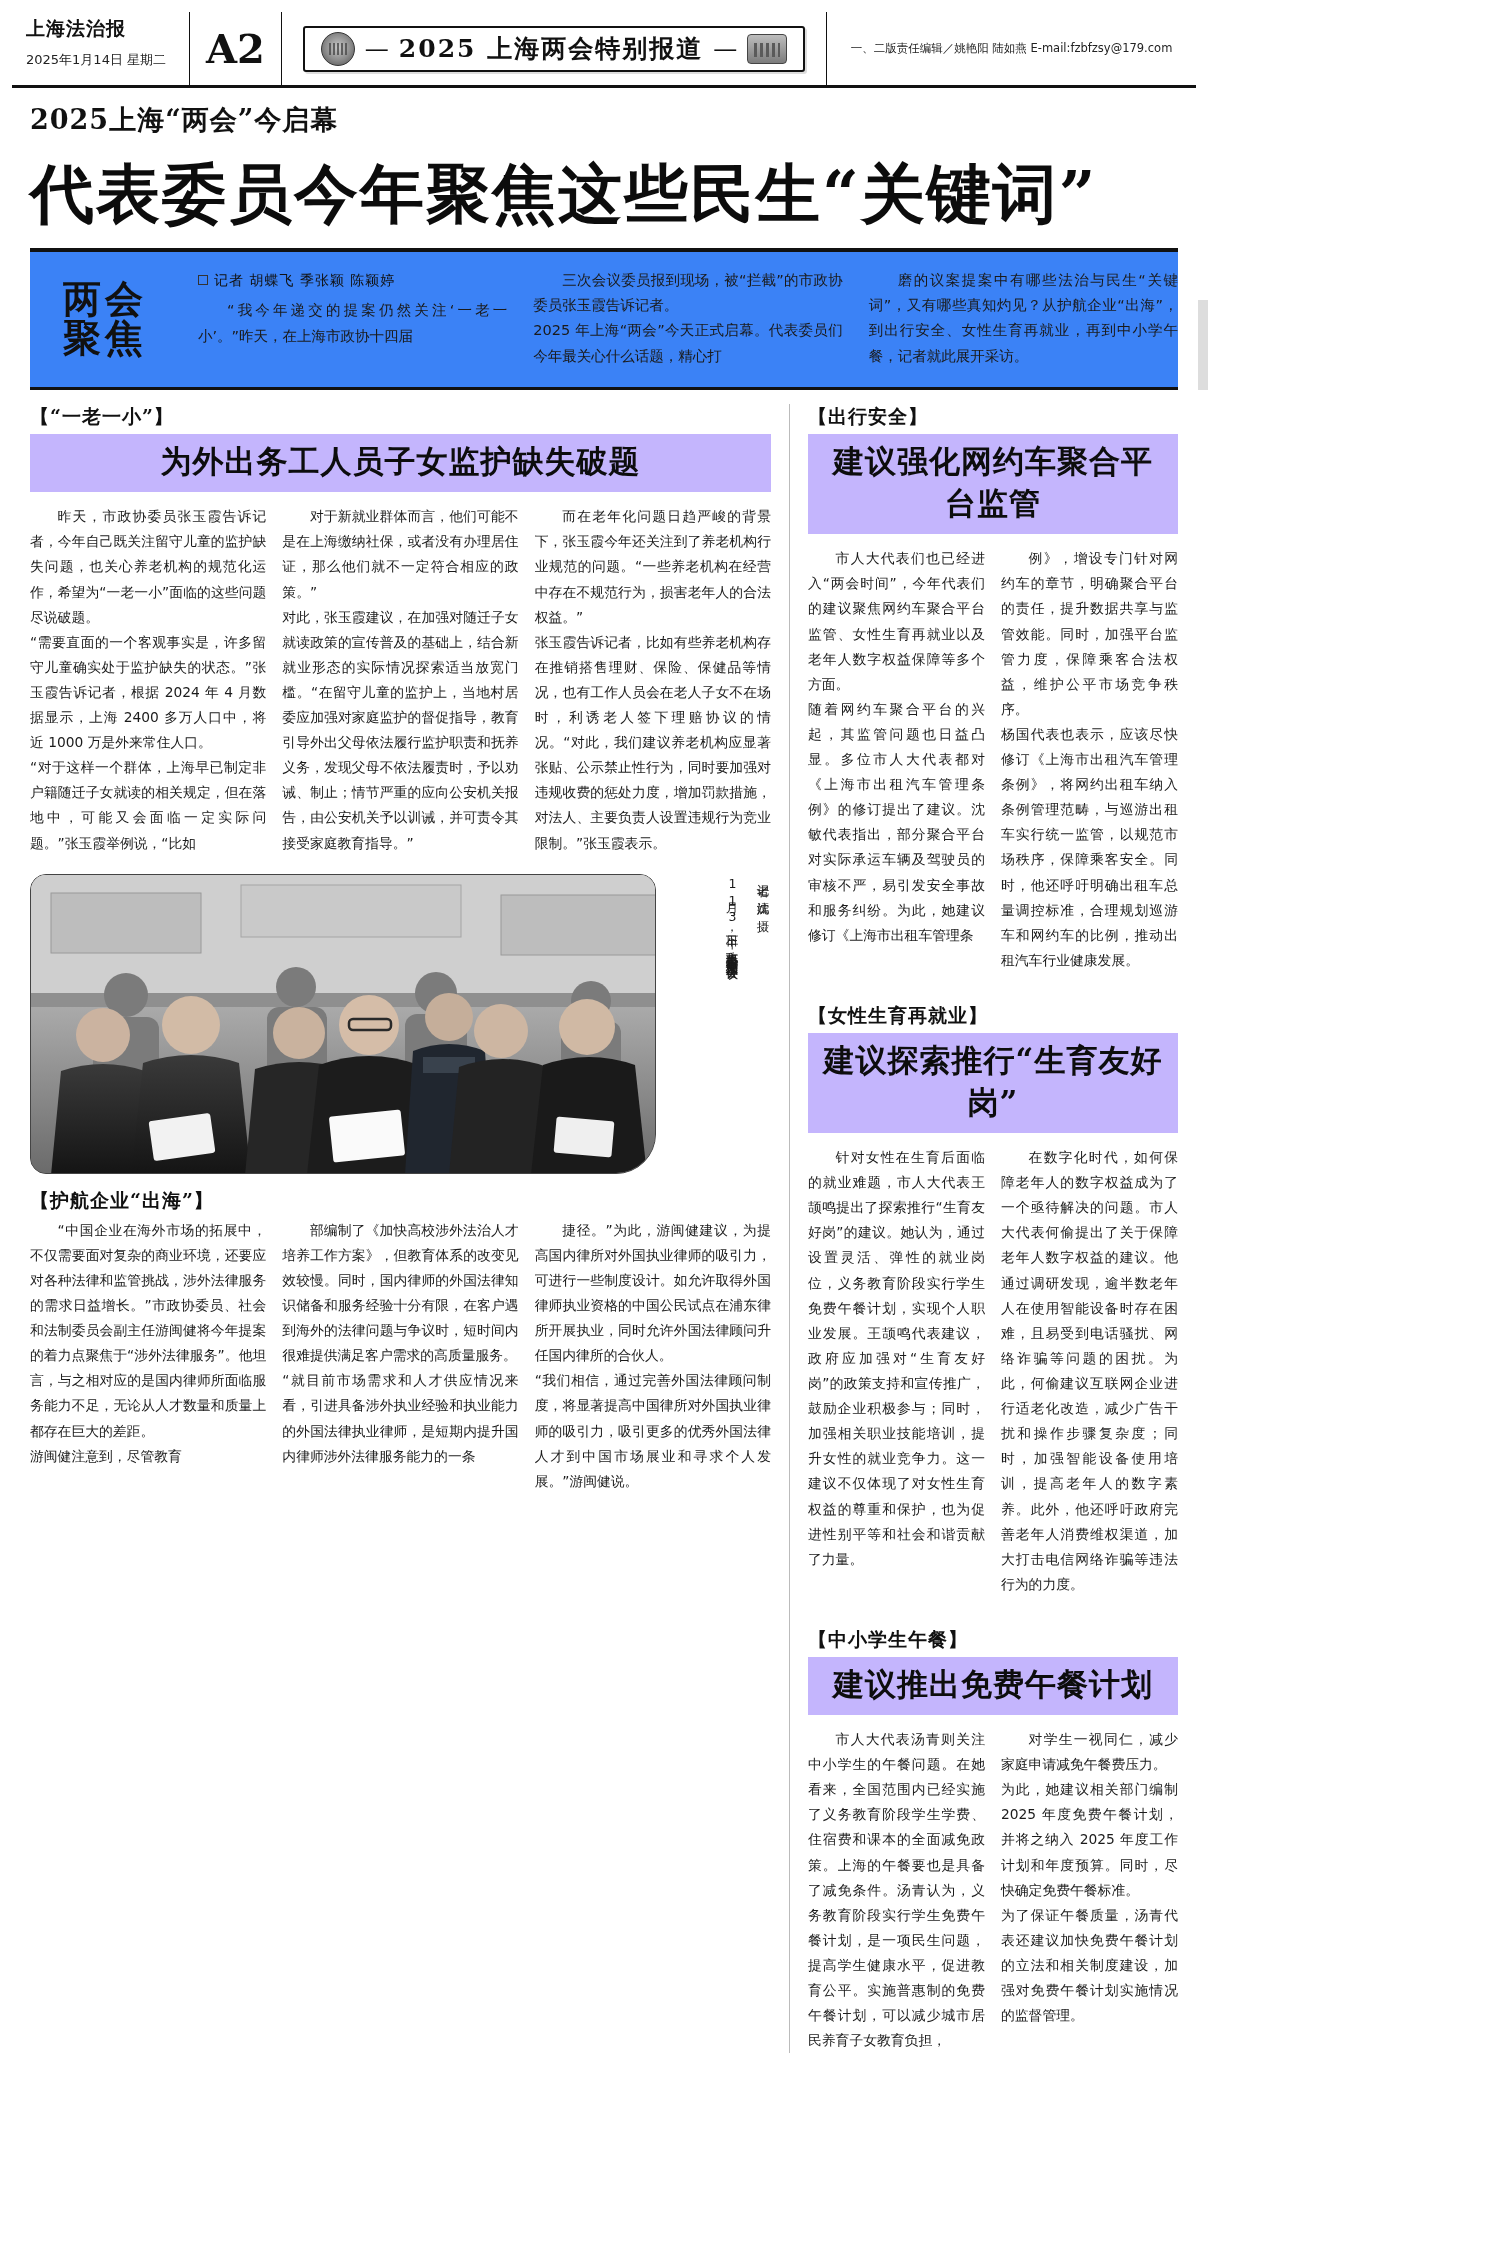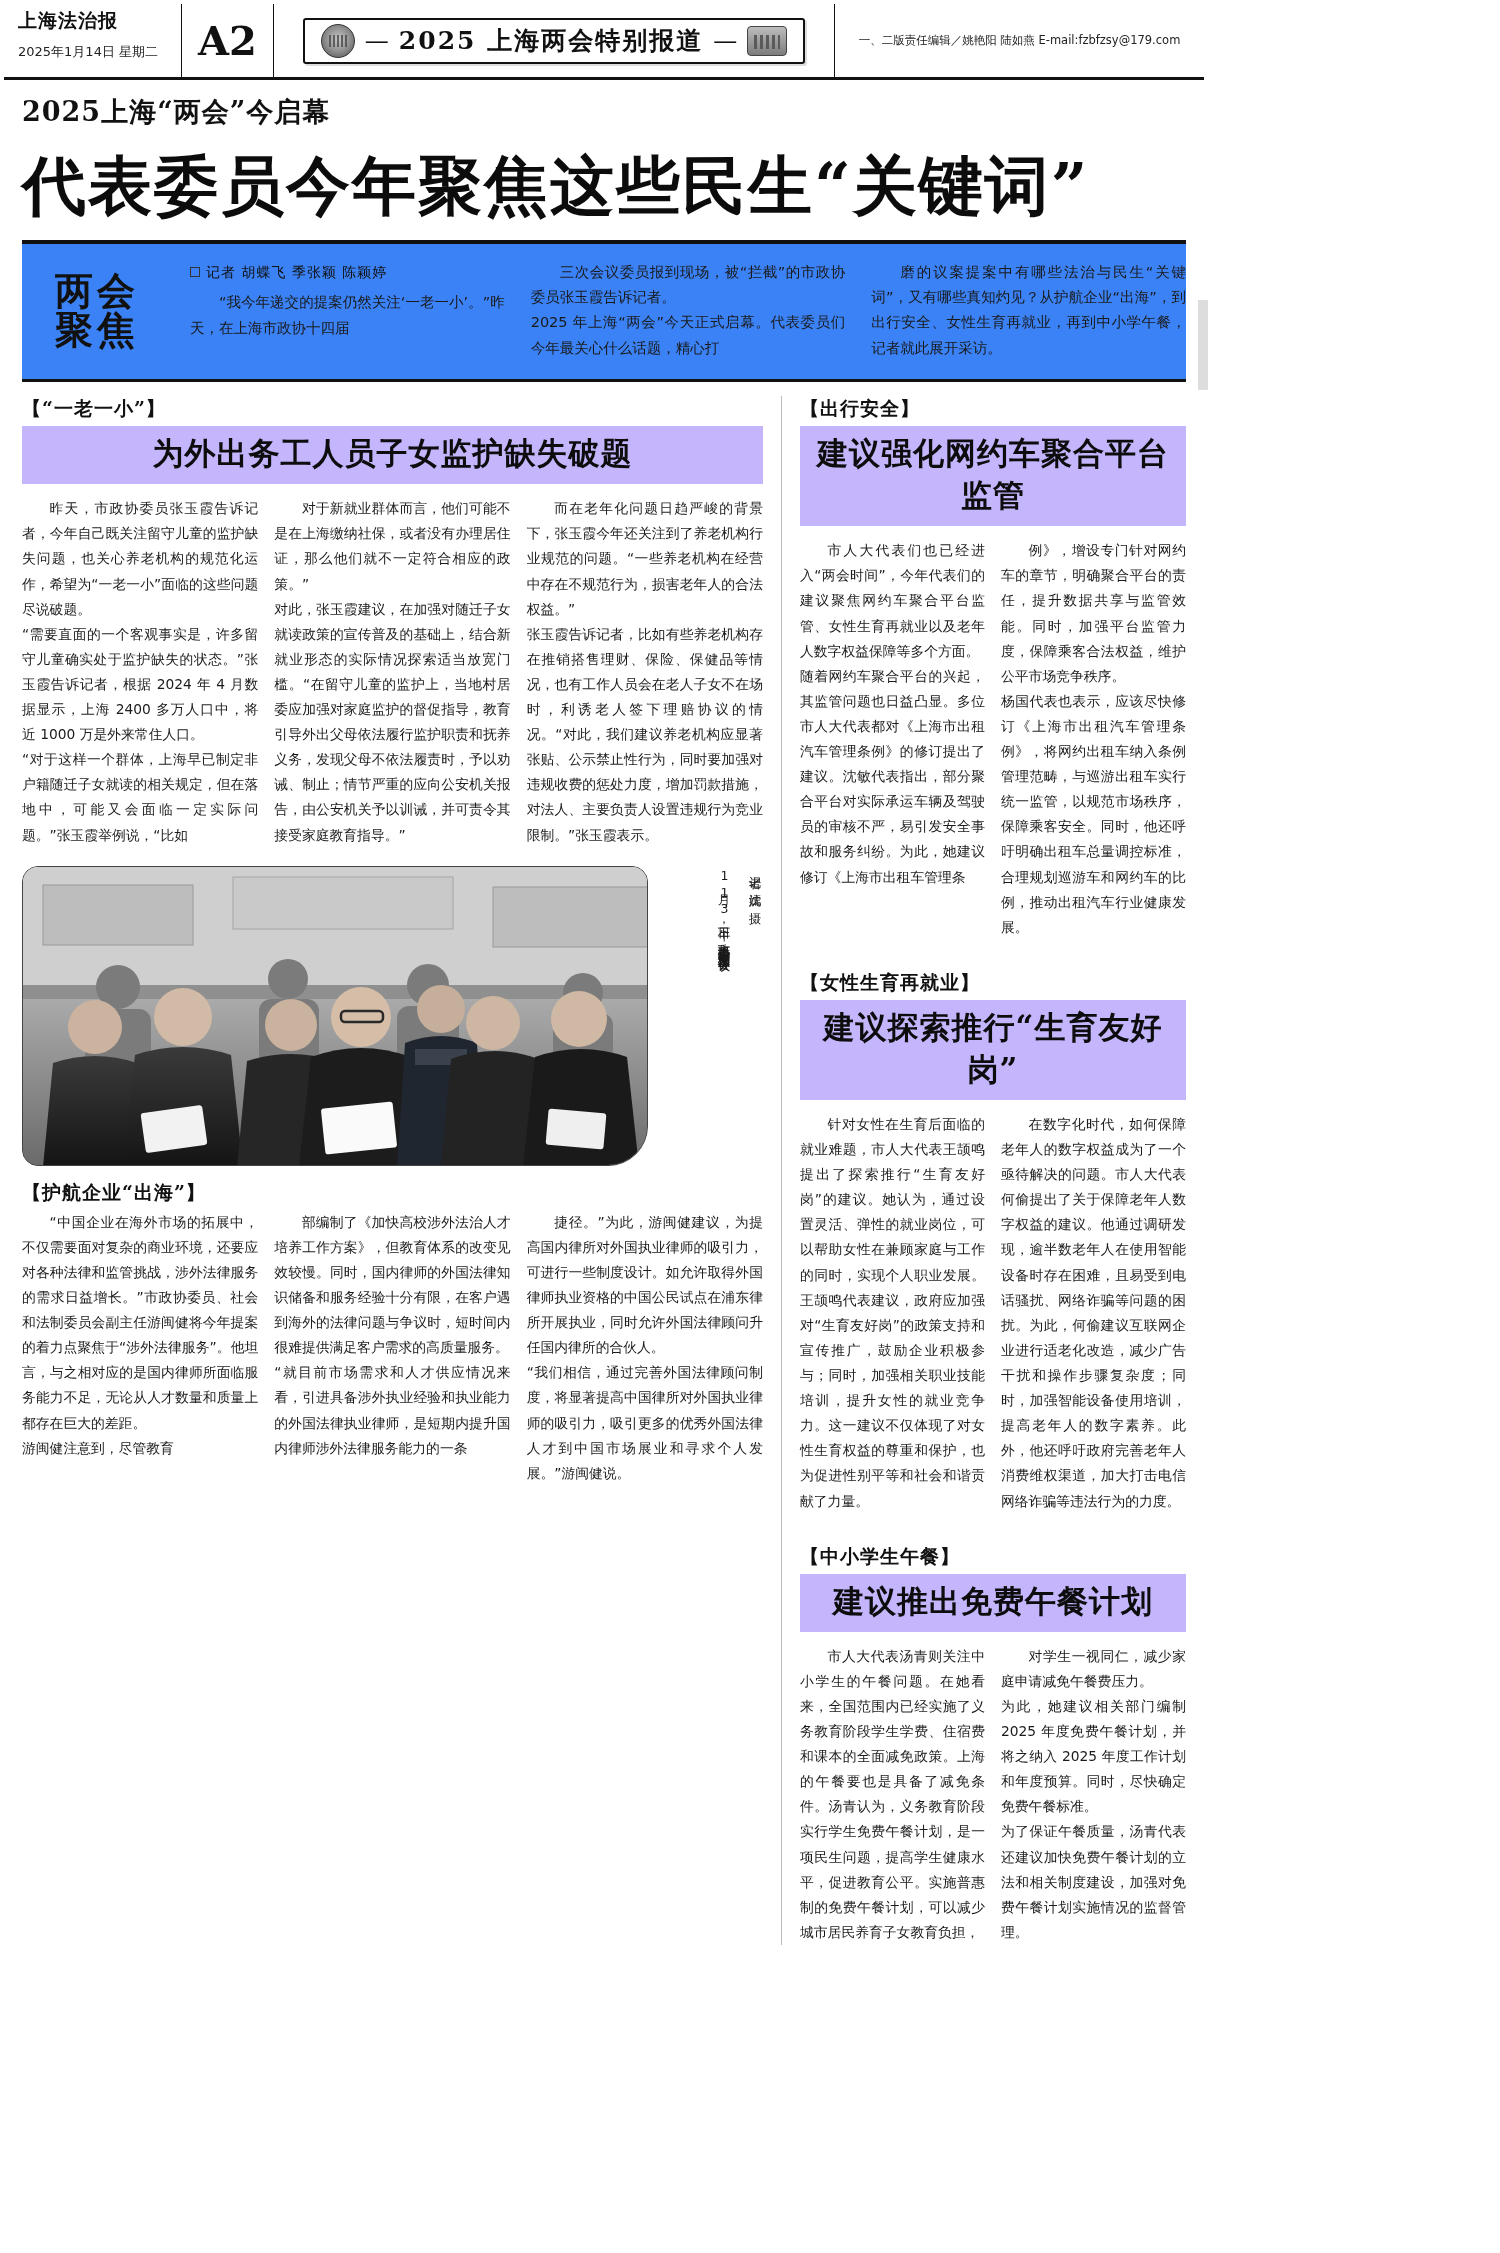--- a/index.html
+++ b/index.html
@@ -5,21 +5,21 @@
   * { box-sizing: border-box; }
   html, body { margin:0; padding:0; }
   body {
     width:1500px; height:2253px;
     background:#ffffff;
     font-family:"DejaVu Sans", sans-serif;
     color:#111;
     position:relative;
     overflow:hidden;
   }
-  .page { position:relative; width:1208px; height:2253px; padding:4px;border-radius:16px; }
+  .page { position:relative; width:1208px; height:2253px; padding:12px;border-radius:16px; }
 
   
   .masthead {
     position:relative;
     height:76px;
     border-bottom:3px solid #111;
     display:flex; align-items:stretch;
   }
   .mast-left {
     width:178px;
@@ -333,21 +333,21 @@
 杨国代表也表示，应该尽快修订《上海市出租汽车管理条例》，将网约出租车纳入条例管理范畴，与巡游出租车实行统一监管，以规范市场秩序，保障乘客安全。同时，他还呼吁明确出租车总量调控标准，合理规划巡游车和网约车的比例，推动出租汽车行业健康发展。</div>
         </div>
       </div>
 
       <div class="spacer-md"></div>
 
       <div>
         <div class="sec-tag">【女性生育再就业】</div>
         <div class="sec-title">建议探索推行“生育友好岗”</div>
         <div class="text2">
-          <div class="tcol" style="white-space:pre-line;text-indent:2em;">针对女性在生育后面临的就业难题，市人大代表王颉鸣提出了探索推行“生育友好岗”的建议。她认为，通过设置灵活、弹性的就业岗位，可以帮助女性在兼顾家庭与工作的同时，实现个人职业发展。王颉鸣代表建议，政府应加强对“生育友好岗”的政策支持和宣传推广，鼓励企业积极参与；同时，加强相关职业技能培训，提升女性的就业竞争力。这一建议不仅体现了对女性生育权益的尊重和保护，也为促进性别平等和社会和谐贡献了力量。</div>
+          <div class="tcol" style="white-space:pre-line;text-indent:2em;">针对女性在生育后面临的就业难题，市人大代表王颉鸣提出了探索推行“生育友好岗”的建议。她认为，通过设置灵活、弹性的就业岗位，义务教育阶段实行学生免费午餐计划，实现个人职业发展。王颉鸣代表建议，政府应加强对“生育友好岗”的政策支持和宣传推广，鼓励企业积极参与；同时，加强相关职业技能培训，提升女性的就业竞争力。这一建议不仅体现了对女性生育权益的尊重和保护，也为促进性别平等和社会和谐贡献了力量。</div>
           <div class="tcol" style="white-space:pre-line;text-indent:2em;">在数字化时代，如何保障老年人的数字权益成为了一个亟待解决的问题。市人大代表何偷提出了关于保障老年人数字权益的建议。他通过调研发现，逾半数老年人在使用智能设备时存在困难，且易受到电话骚扰、网络诈骗等问题的困扰。为此，何偷建议互联网企业进行适老化改造，减少广告干扰和操作步骤复杂度；同时，加强智能设备使用培训，提高老年人的数字素养。此外，他还呼吁政府完善老年人消费维权渠道，加大打击电信网络诈骗等违法行为的力度。</div>
         </div>
       </div>
 
       <div class="spacer-md"></div>
 
       <div>
         <div class="sec-tag">【中小学生午餐】</div>
         <div class="sec-title">建议推出免费午餐计划</div>
         <div class="text2">

